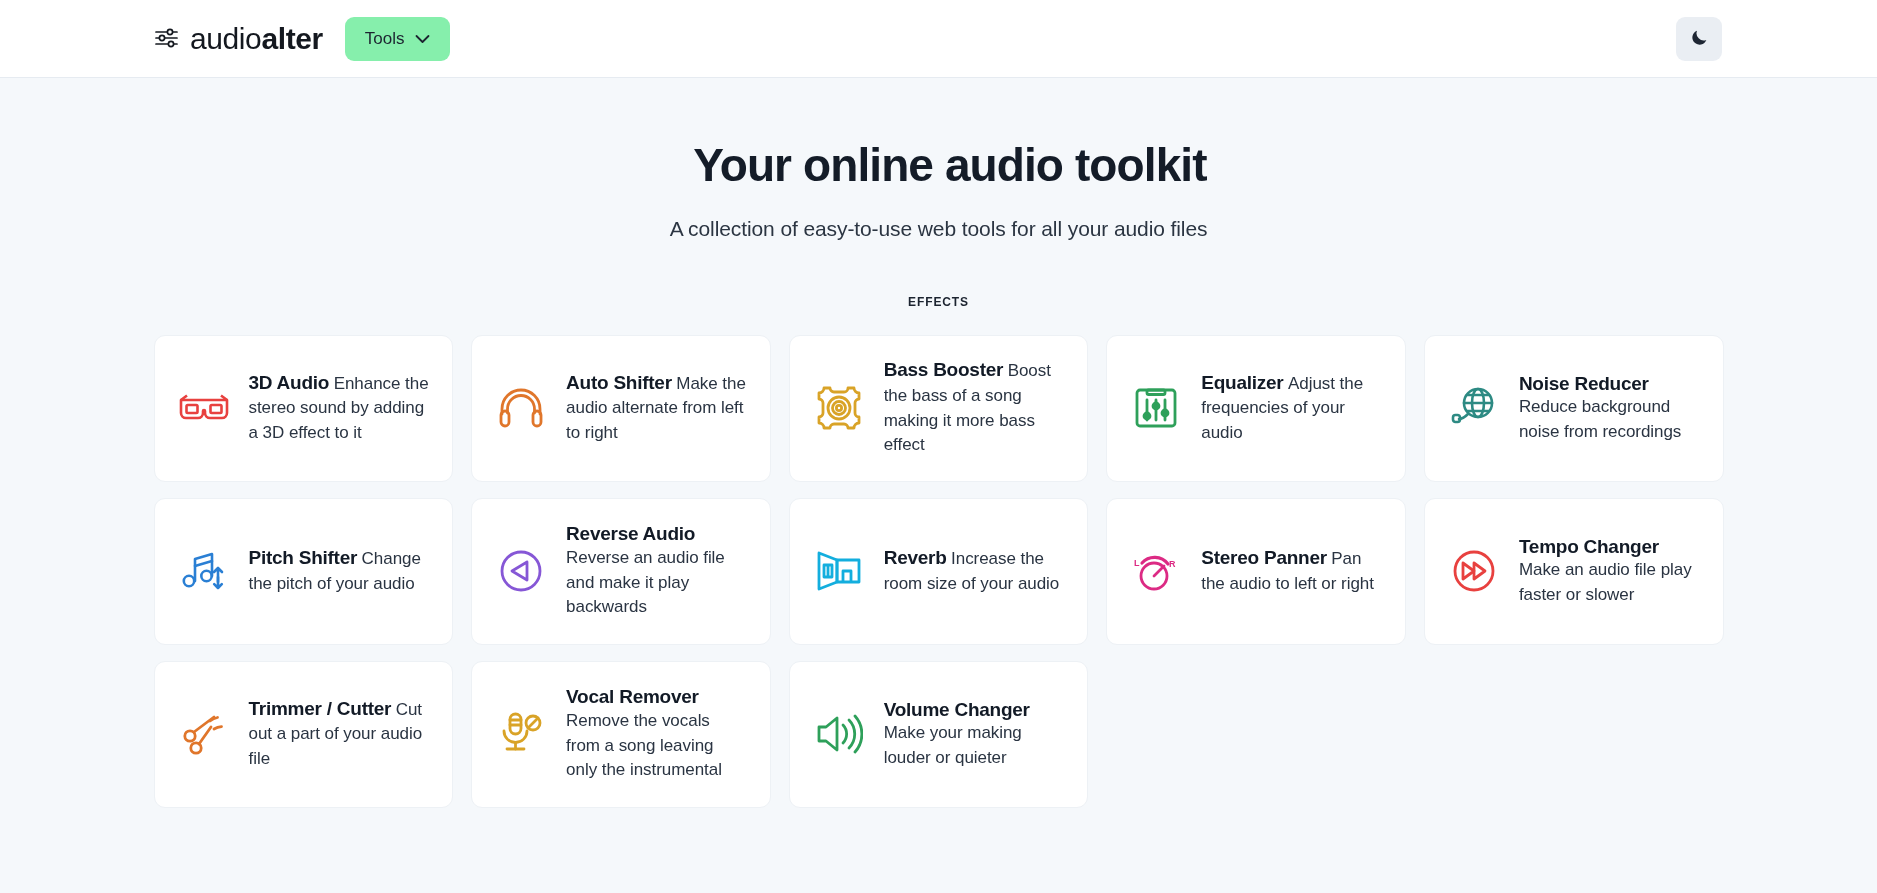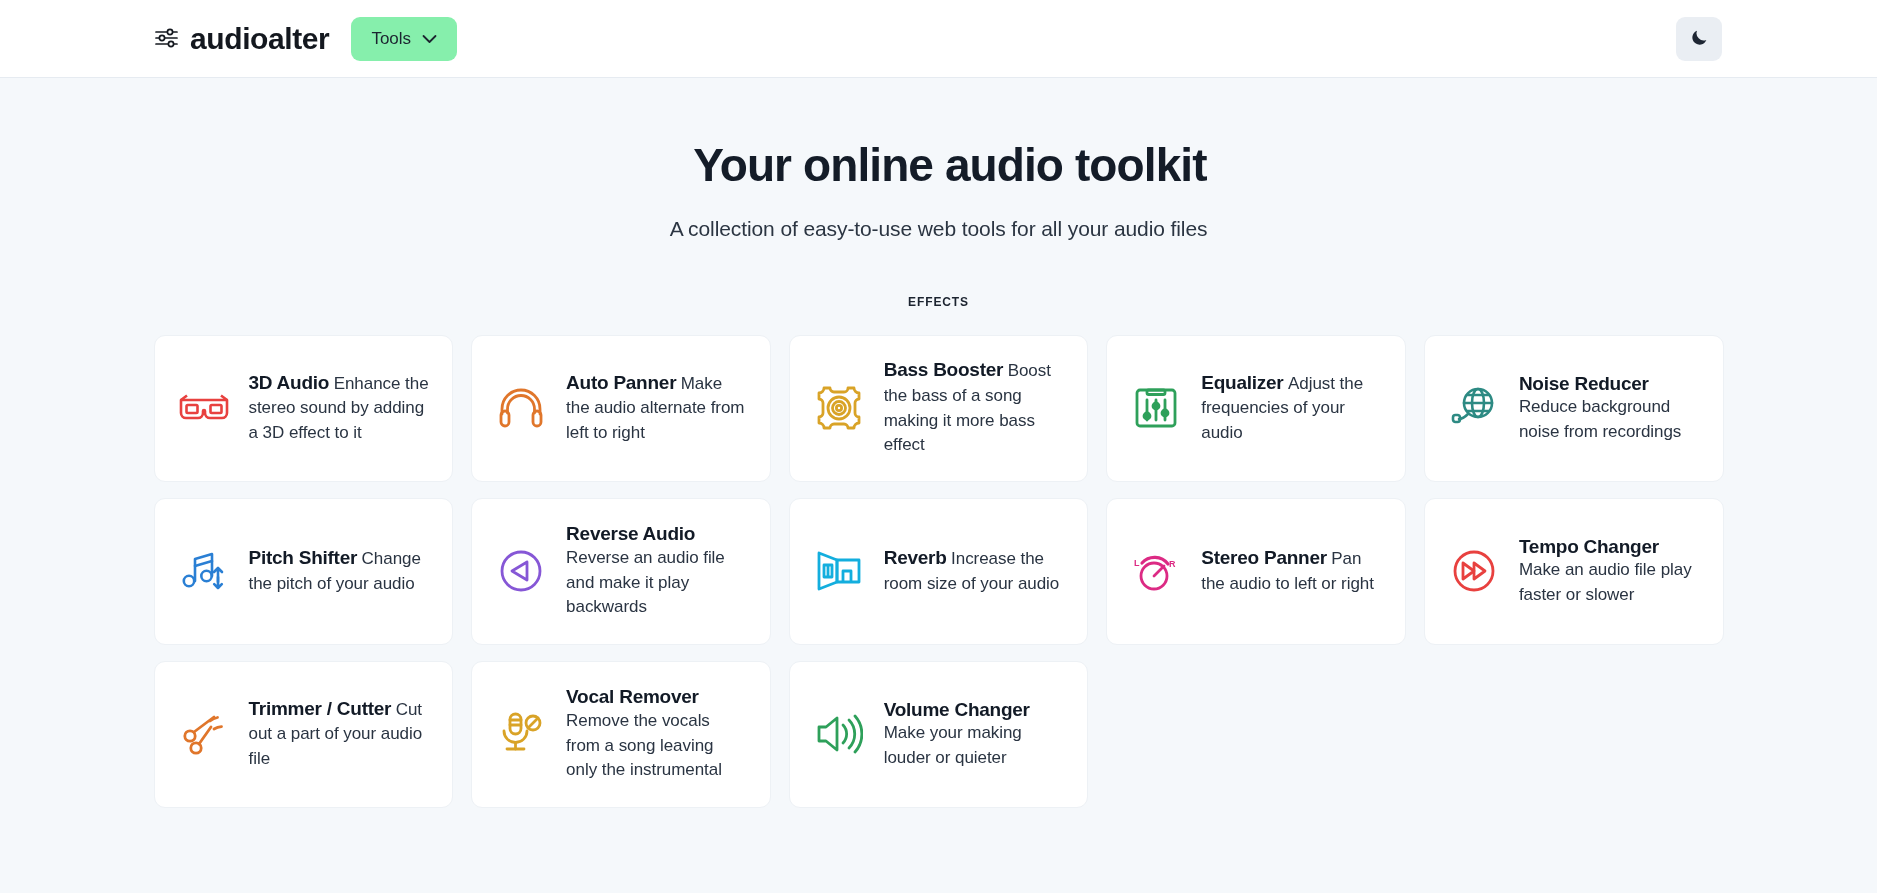--- a/index.html
+++ b/index.html
@@ -39,21 +39,21 @@
   .brand-mark { display: block; }
 
   .brand-text {
     font-size: 30px;
     letter-spacing: -0.4px;
     line-height: 1;
     color: #14181f;
     white-space: nowrap;
   }
   .brand-text .bold { font-weight: 700; }
-  .brand-text .light { font-weight: 700; }
+  .brand-text .light { font-weight: 400; }
 
   .tools-btn {
     margin-left: 22px;
     height: 44px;
     padding: 0 20px;
     background: #86efac;
     border: none;
     border-radius: 9px;
     display: inline-flex;
     align-items: center;
@@ -229,21 +229,21 @@
     <a class="card" href="#">
       <span class="card-icon">
         <svg width="46" height="44" viewBox="0 0 46 44" fill="none" stroke="#e0762b" stroke-width="2.8" stroke-linecap="round" stroke-linejoin="round">
           <path d="M4 28v-5a19 19 0 0 1 38 0v5"></path>
           <path d="M9.5 27v-4a13.5 13.5 0 0 1 27 0v4"></path>
           <rect x="3" y="25" width="8" height="15" rx="4"></rect>
           <rect x="35" y="25" width="8" height="15" rx="4"></rect>
         </svg>
       </span>
       <span class="card-body">
-        <span class="card-title">Auto Panner</span>
+        <span class="card-title">Auto Shifter</span>
         <span class="card-desc">Make the audio alternate from left to right</span>
       </span>
     </a>
 
     <a class="card" href="#">
       <span class="card-icon">
         <svg width="48" height="48" viewBox="0 0 48 48" fill="none" stroke="#d9a327" stroke-width="2.8" stroke-linejoin="round">
           <path d="M9 4h6a4 4 0 0 0 4 4h10a4 4 0 0 0 4-4h6a5 5 0 0 0 5 5v6a4 4 0 0 0-4 4v10a4 4 0 0 0 4 4v6a5 5 0 0 0-5 5h-6a4 4 0 0 0-4-4H19a4 4 0 0 0-4 4H9a5 5 0 0 0-5-5v-6a4 4 0 0 0 4-4V19a4 4 0 0 0-4-4V9a5 5 0 0 0 5-5z"></path>
           <circle cx="24" cy="24" r="11"></circle>
           <circle cx="24" cy="24" r="6.5"></circle>

